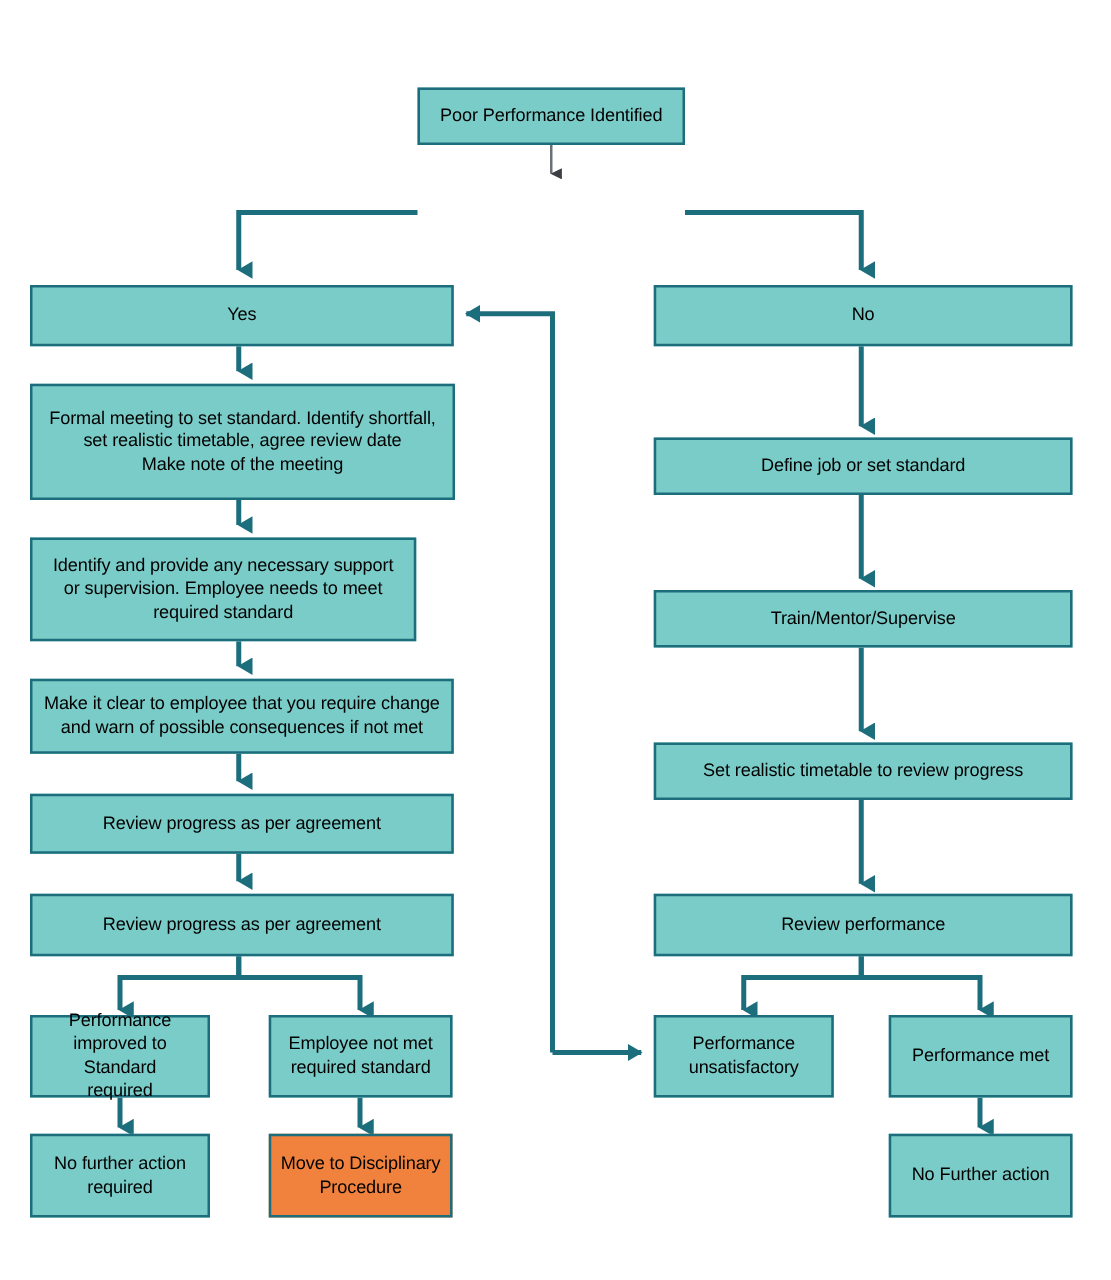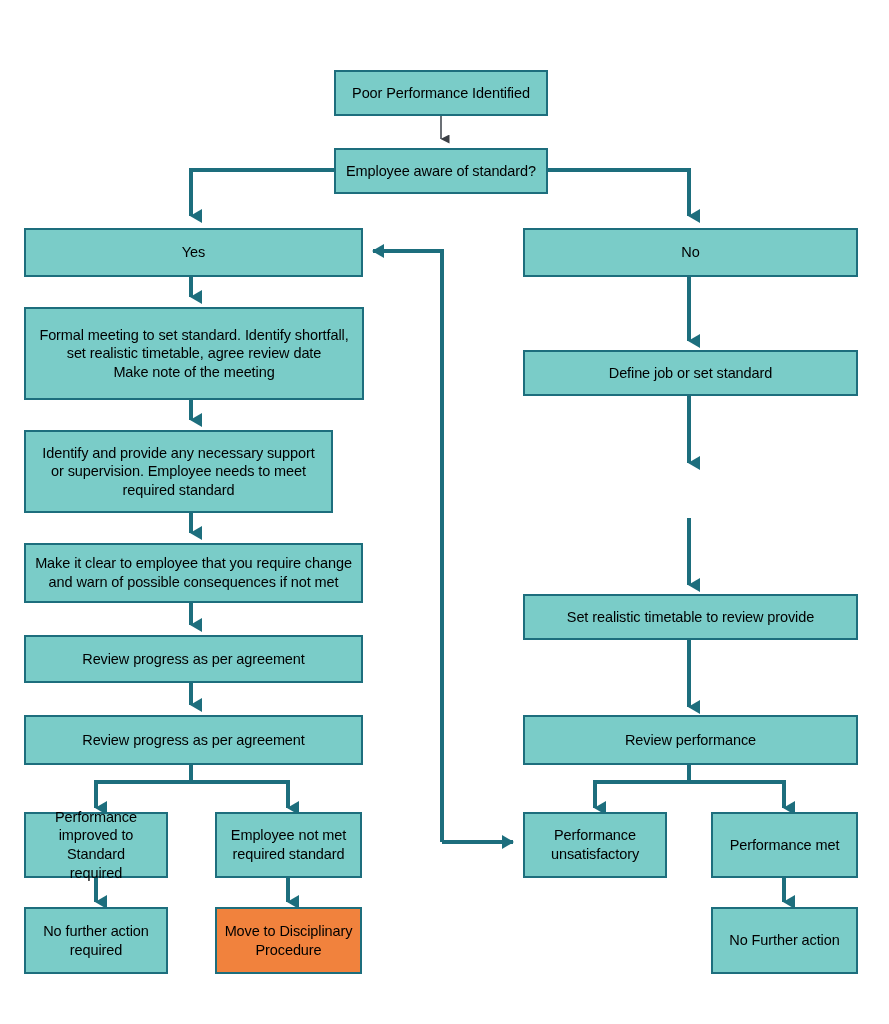--- a/index.html
+++ b/index.html
@@ -103,23 +103,20 @@
 
       <path d="M442,842 L442,251 L373,251" marker-end="url(#ah-left)"></path>
       <path d="M442,842 L513,842" marker-end="url(#ah-right)"></path>
     </g>
   </svg>
 
   <div class="node" style="left:334px; top:70px; width:214px; height:46px;">
     <span class="label">Poor Performance Identified</span>
   </div>
 
-  <div class="node" style="left:334px; top:148px; width:214px; height:46px;">
-    <span class="label">Employee aware of standard?</span>
-  </div>
 
   <div class="node" style="left:24px; top:228px; width:339px; height:49px;">
     <span class="label">Yes</span>
   </div>
 
   <div class="node" style="left:523px; top:228px; width:335px; height:49px;">
     <span class="label">No</span>
   </div>
 
   <div class="node" style="left:24px; top:307px; width:340px; height:93px;">
@@ -165,23 +162,26 @@
 
   <div class="node alert" style="left:215px; top:907px; width:147px; height:67px;">
     <span class="label">Move to Disciplinary
 Procedure</span>
   </div>
 
   <div class="node" style="left:523px; top:350px; width:335px; height:46px;justify-content:center;">
     <span class="label">Define job or set standard</span>
   </div>
 
+  <div class="node" style="left:523px; top:472px; width:335px; height:46px;">
+    <span class="label">Train/Mentor/Supervise</span>
+  </div>
 
   <div class="node" style="left:523px; top:594px; width:335px; height:46px;">
-    <span class="label">Set realistic timetable to review provide</span>
+    <span class="label">Set realistic timetable to review progress</span>
   </div>
 
   <div class="node" style="left:523px; top:715px; width:335px; height:50px;">
     <span class="label">Review performance</span>
   </div>
 
   <div class="node" style="left:523px; top:812px; width:144px; height:66px;">
     <span class="label">Performance
 unsatisfactory</span>
   </div>

